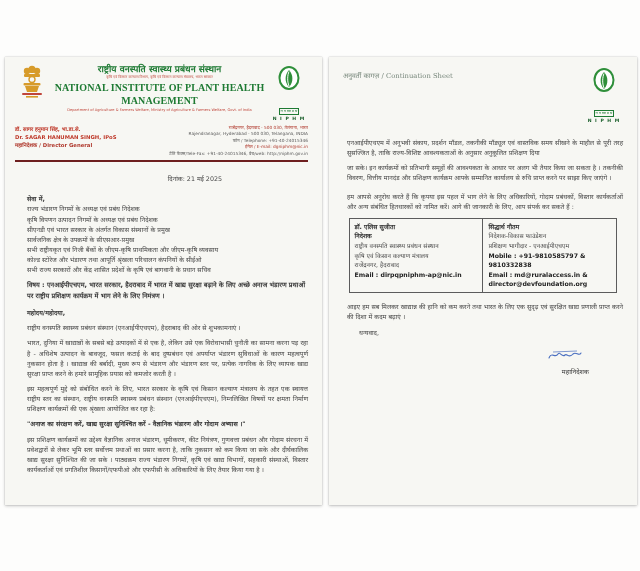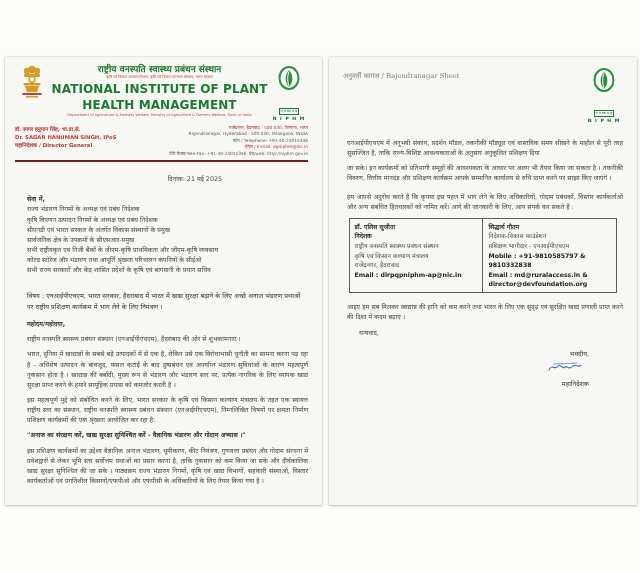--- a/index.html
+++ b/index.html
@@ -17,38 +17,38 @@
   }
   .page-left{width:317px;height:448px;padding:6px 14px 8px 10px;}
   .page-right{width:308px;height:448px;padding:8px 14px 8px 14px;}
 
   
   .lh-row{display:flex;align-items:flex-start;}
   .emblem-wrap{width:34px;padding-top:2px;flex:none;text-align:center;}
   .lh-center{flex:1;text-align:center;padding-top:1px;}
   .t-hi{color:#1e7a33;font-size:9px;font-weight:bold;line-height:1.25;}
   .t-sub{color:#c0453a;font-size:3.6px;line-height:1.5;}
-  .t-en{color:#1e7a33;font-size:12px;font-weight:bold;letter-spacing:.1px;line-height:1.35;}
+  .t-en{color:#1e7a33;font-size:10px;font-weight:bold;letter-spacing:.1px;line-height:1.35;font-family:Liberation Serif, serif;}
   .logo-wrap{width:38px;flex:none;text-align:center;padding-top:3px;}
   .logo-cap-hi{font-size:3.4px;color:#1e7a33;border:0.5px solid #1e7a33;display:inline-block;padding:0 1px;line-height:1.4;}
   .logo-cap-en{font-size:4.6px;color:#155c27;font-weight:bold;letter-spacing:1px;line-height:1.3;}
 
   .officer-row{display:flex;justify-content:space-between;margin-top:3px;}
   .officer{color:#bf3a2b;font-size:5.3px;font-weight:bold;line-height:1.55;}
   .officer .des{color:#b03a2e;}
   .addr{text-align:right;font-size:4.3px;color:#5a5a5a;line-height:1.5;}
   .addr .hi{color:#b03a2e;}
   .rule{border:none;border-top:2.5px solid #6e1f1f;margin:3px 0 0 0;}
 
   
   .date-line{text-align:right;padding-right:86px;font-size:6.6px;color:#3d3d3d;margin-top:12px;}
   .body-txt{font-size:6.35px;line-height:1.6;color:#474747;}
   .to-block{margin-top:10px;padding-left:12px;}
   .to-label{font-weight:bold;color:#3b3b3b;}
-  .subject{margin-top:16px;padding-left:12px;font-weight:normal;color:#383838;font-size:6.5px;line-height:1.6;}
+  .subject{margin-top:5px;padding-left:12px;font-weight:bold;color:#383838;font-size:6.5px;line-height:1.6;}
   .greet{margin-top:7px;padding-left:12px;font-weight:bold;color:#3b3b3b;}
   .para{margin-top:5px;padding-left:12px;text-align:justify;}
   .quote{margin-top:5px;padding-left:12px;font-weight:bold;color:#333;}
 
   
   .cont-head{display:flex;justify-content:space-between;align-items:flex-start;}
   .cont-label{font-family:"DejaVu Serif",serif;color:#76867a;font-size:6.8px;padding-top:6px;}
   .cont-body{margin-top:14px;}
   .contact-table{width:96%;margin:6px auto 0 auto;border-collapse:collapse;}
   .contact-table td{
@@ -141,21 +141,21 @@
     <div class="para body-txt">राष्ट्रीय वनस्पति स्वास्थ्य प्रबंधन संस्थान (एनआईपीएचएम), हैदराबाद की ओर से शुभकामनाएं ।</div>
     <div class="para body-txt">भारत, दुनिया में खाद्यान्नों के सबसे बड़े उत्पादकों में से एक है, लेकिन उसे एक विरोधाभासी चुनौती का सामना करना पड़ रहा है - अधिशेष उत्पादन के बावजूद, फसल कटाई के बाद दुष्प्रबंधन एवं अपर्याप्त भंडारण सुविधाओं के कारण महत्वपूर्ण नुकसान होता है । खाद्यान्न की बर्बादी, मुख्य रूप से भंडारण और भंडारण स्तर पर, प्रत्येक नागरिक के लिए व्यापक खाद्य सुरक्षा प्राप्त करने के हमारे सामूहिक प्रयास को कमजोर करती है ।</div>
     <div class="para body-txt">इस महत्वपूर्ण मुद्दे को संबोधित करने के लिए, भारत सरकार के कृषि एवं किसान कल्याण मंत्रालय के तहत एक स्वायत्त राष्ट्रीय स्तर का संस्थान, राष्ट्रीय वनस्पति स्वास्थ्य प्रबंधन संस्थान (एनआईपीएचएम), निम्नलिखित विषयों पर क्षमता निर्माण प्रशिक्षण कार्यक्रमों की एक श्रृंखला आयोजित कर रहा है:</div>
     <div class="quote body-txt">"अनाज का संरक्षण करें, खाद्य सुरक्षा सुनिश्चित करें - वैज्ञानिक भंडारण और गोदाम अभ्यास ।"</div>
     <div class="para body-txt">इस प्रशिक्षण कार्यक्रमों का उद्देश्य वैज्ञानिक अनाज भंडारण, धूमीकरण, कीट नियंत्रण, गुणवत्ता प्रबंधन और गोदाम संरचना में प्रवेशद्वारों से लेकर भूमि स्तर सर्वोत्तम प्रथाओं का प्रसार करना है, ताकि नुकसान को कम किया जा सके और दीर्घकालिक खाद्य सुरक्षा सुनिश्चित की जा सके । पाठ्यक्रम राज्य भंडारण निगमों, कृषि एवं खाद्य विभागों, सहकारी संस्थाओं, विस्तार कार्यकर्ताओं एवं प्रगतिशील किसानों/एफपीओ और एफपीसी के अधिकारियों के लिए तैयार किया गया है ।</div>
   </div>
 
   <div class="page page-right">
 
     <div class="cont-head">
-      <div class="cont-label">अनुवर्ती कागज़ / Rajendranagar Sheet</div>
+      <div class="cont-label">अनुवर्ती कागज़ / Continuation Sheet</div>
       <div class="logo-wrap">
         <svg width="24" height="27" viewBox="0 0 24 27">
           <ellipse cx="12" cy="12" rx="9.5" ry="11" fill="#ffffff" stroke="#2f8f3a" stroke-width="2"></ellipse>
           <path d="M12 21 C7 16 8 8 12 4 C16 8 17 16 12 21 Z" fill="#2f8f3a"></path>
           <path d="M12 20 C10 15 10.5 9 12 5.5" stroke="#ffffff" stroke-width="1" fill="none"></path>
         </svg>
         <div class="logo-cap-hi">रा व स्वा प्र सं</div>
         <div class="logo-cap-en">N I P H M</div>
       </div>
     </div>
@@ -184,21 +184,20 @@
             <div class="c-bold">Email : md@ruralaccess.in &amp; director@devfoundation.org</div>
           </td>
         </tr>
       </tbody>
         </table>
 
       <div class="closing-para para" style="padding-left:4px;">आइए हम सब मिलकर खाद्यान्न की हानि को कम करने तथा भारत के लिए एक सुदृढ़ एवं सुरक्षित खाद्य प्रणाली प्राप्त करने की दिशा में कदम बढ़ाएं ।</div>
       <div class="thanks">धन्यवाद,</div>
 
       <div class="sig-block">
-        <div>भवदीय,</div>
         <div class="sig-scribble">
           <svg width="36" height="12" viewBox="0 0 36 12">
             <path d="M2 9 C5 2 8 10 11 5 C13 2 15 9 18 6 C20 4 22 10 26 5 C29 2 32 8 34 4" fill="none" stroke="#4a6fc0" stroke-width="1.1" stroke-linecap="round"></path>
             <path d="M6 3 L30 2" fill="none" stroke="#4a6fc0" stroke-width="0.7"></path>
           </svg>
         </div>
         <div class="sig-title">महानिदेशक</div>
       </div>
     </div>
   </div>

